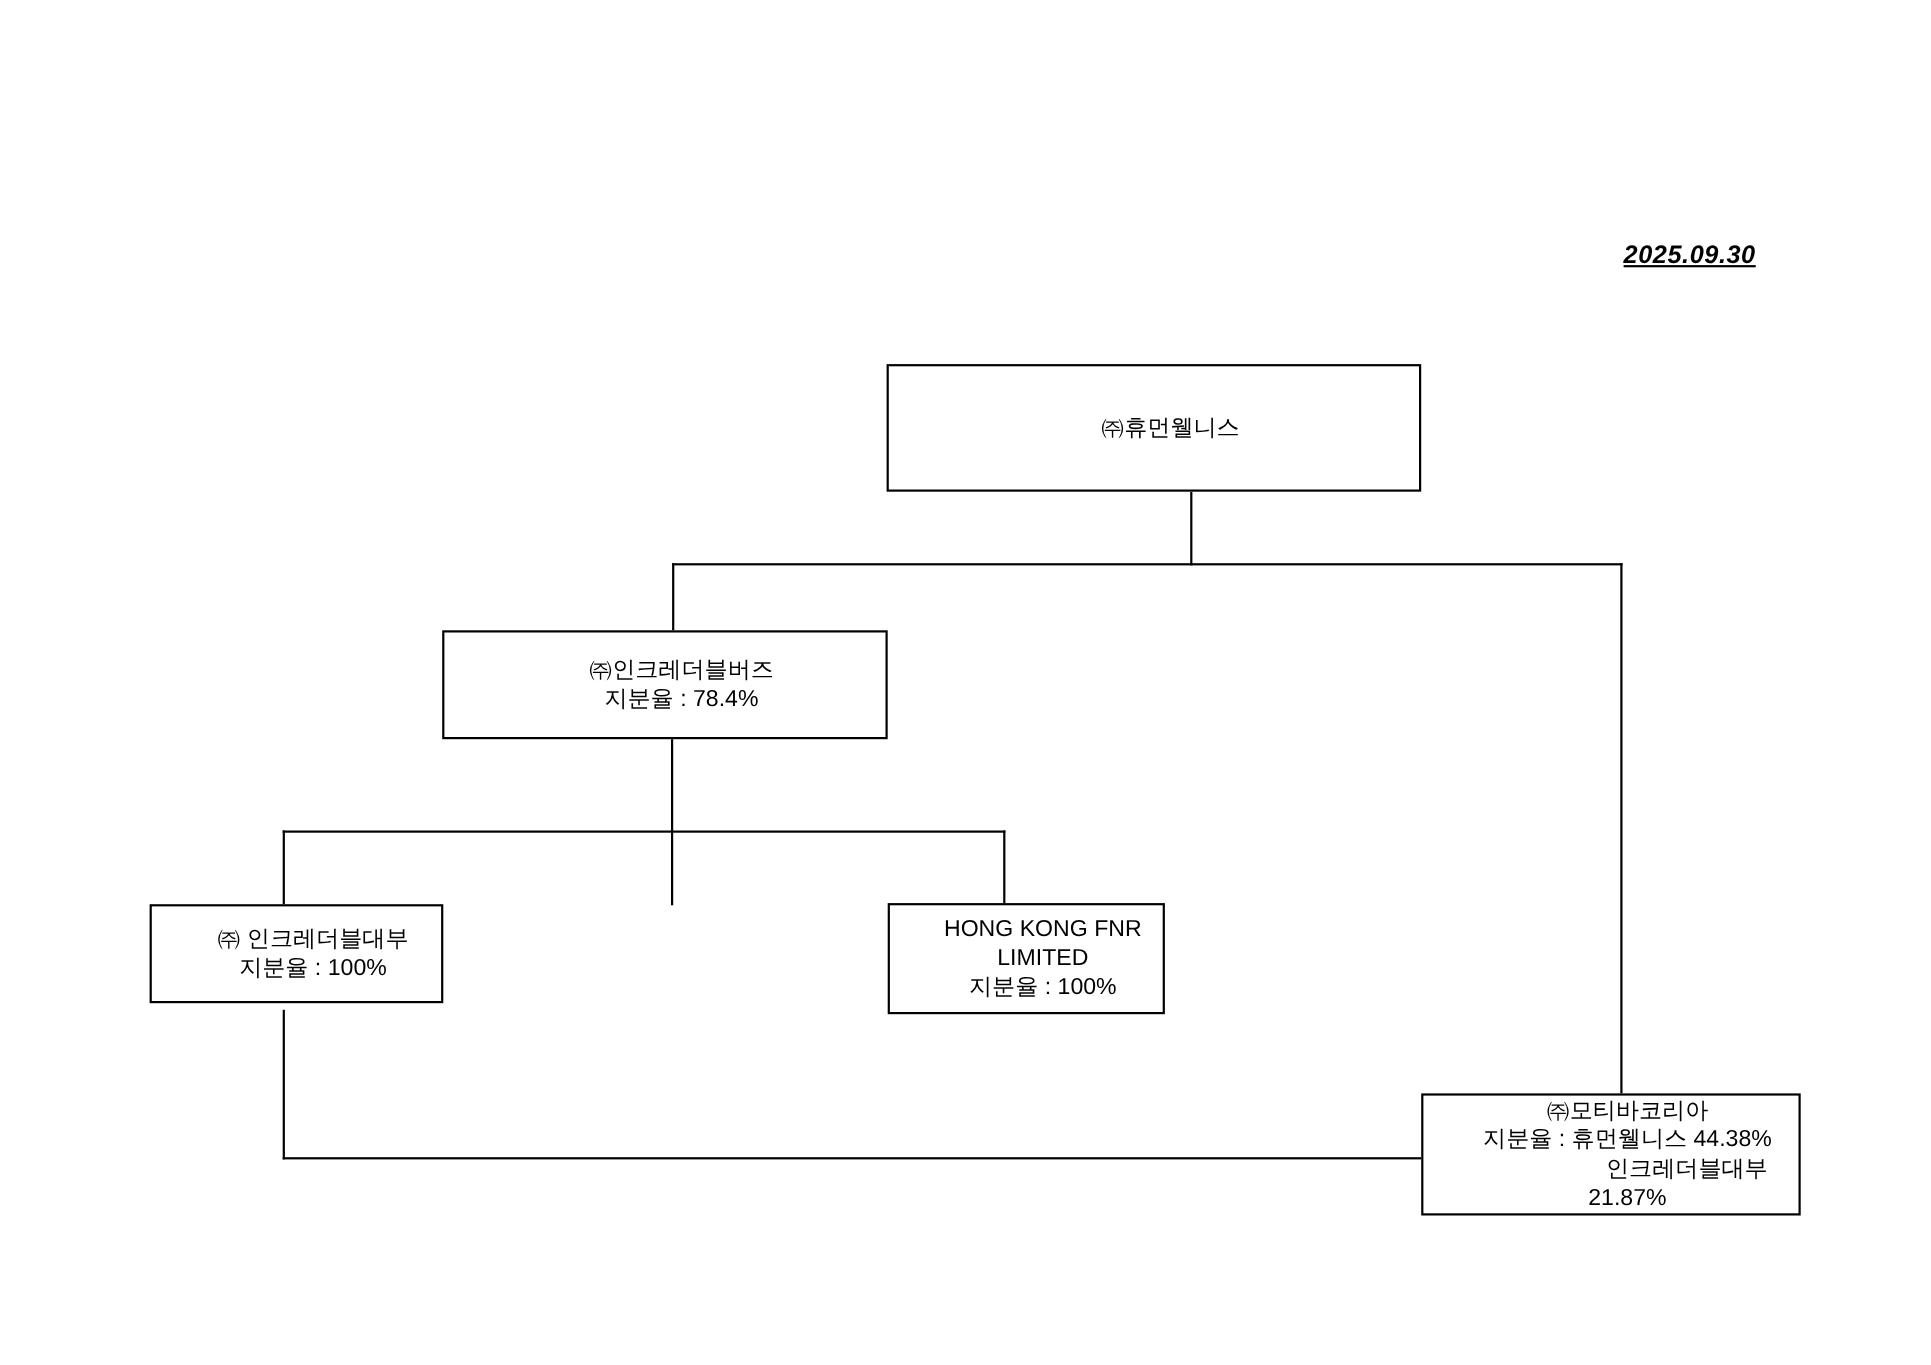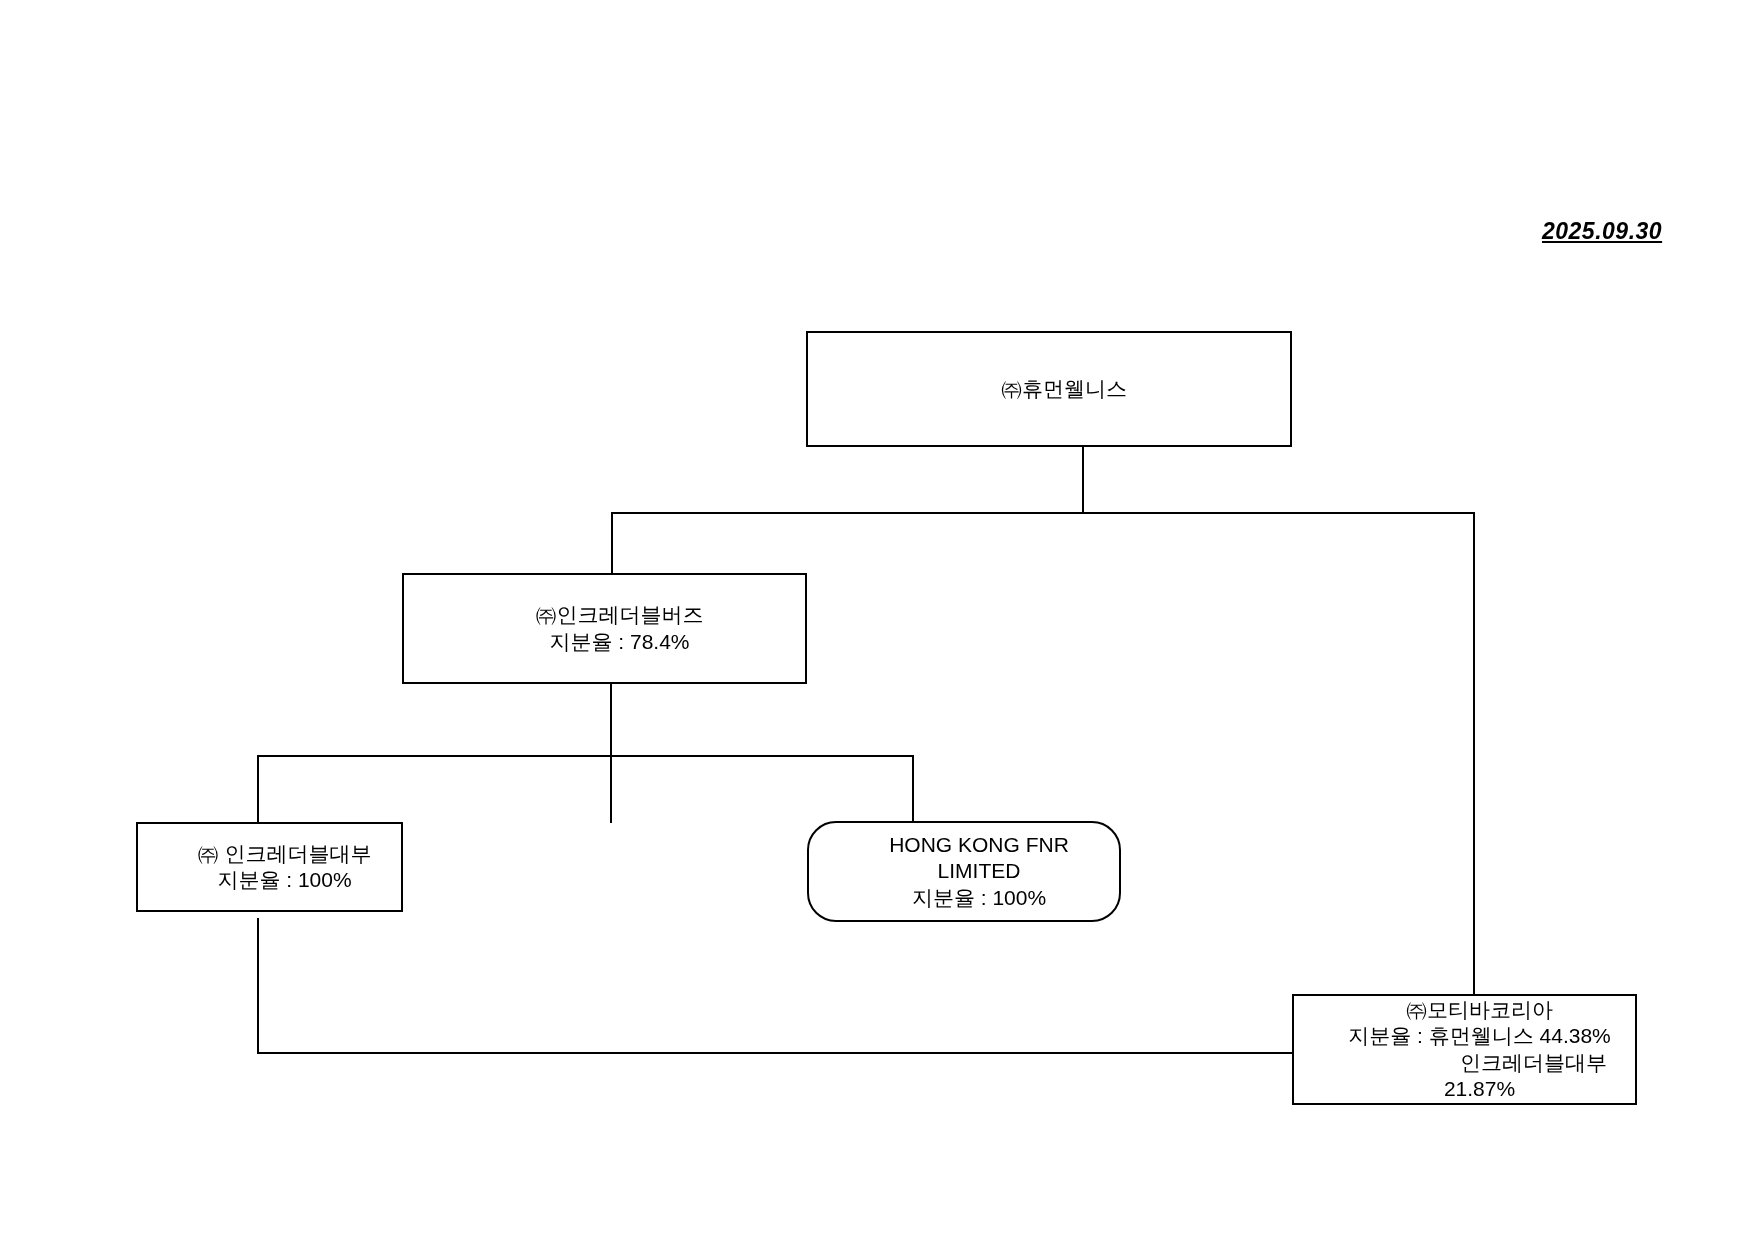--- a/index.html
+++ b/index.html
@@ -11,21 +11,21 @@
     position: relative;
     width: 1755px;
     height: 1241px;
     background: #ffffff;
     font-family: "Liberation Sans", "DejaVu Sans", sans-serif;
     color: #000000;
     overflow: hidden;
   }
   .date {
     position: absolute;
-    left: 1542px;
+    left: 1476px;
     top: 218px;
     font-size: 23px;
     font-weight: bold;
     font-style: italic;
     text-decoration: underline;
     letter-spacing: 0.5px;
     white-space: nowrap;
   }
   .box {
     position: absolute;
@@ -43,24 +43,24 @@
     width: 100%;
     box-sizing: border-box;
     padding-left: 30px;
   }
   .connector {
     position: absolute;
     background: #000000;
   }
   
   .box-humanwellness { left: 806px;  top: 331px; width: 486px; height: 116px; }
-  .box-incrediblebuzz{ left: 402px;  top: 573px; width: 405px; height: 111px;  }
+  .box-incrediblebuzz{ left: 402px;  top: 573px; width: 405px; height: 99px;  }
   .box-incredibleloan{ left: 136px;  top: 822px; width: 267px; height: 90px;  }
   .box-hangzhou      { left: 455px;  top: 822px; width: 298px; height: 103px; }
-  .box-hongkong      { left: 807px;  top: 821px; width: 314px; height: 101px; border-radius: 29px; }
+  .box-hongkong      { left: 807px;  top: 821px; width: 252px; height: 101px; }
   .box-motiva        { left: 1292px; top: 994px; width: 345px; height: 111px; }
   
   .box-motiva .line:nth-child(3) { text-align: right; padding-right: 28px; }
 </style>
 </head>
 <body>
 
 <div class="canvas">
 
   <div class="date">2025.09.30</div>

